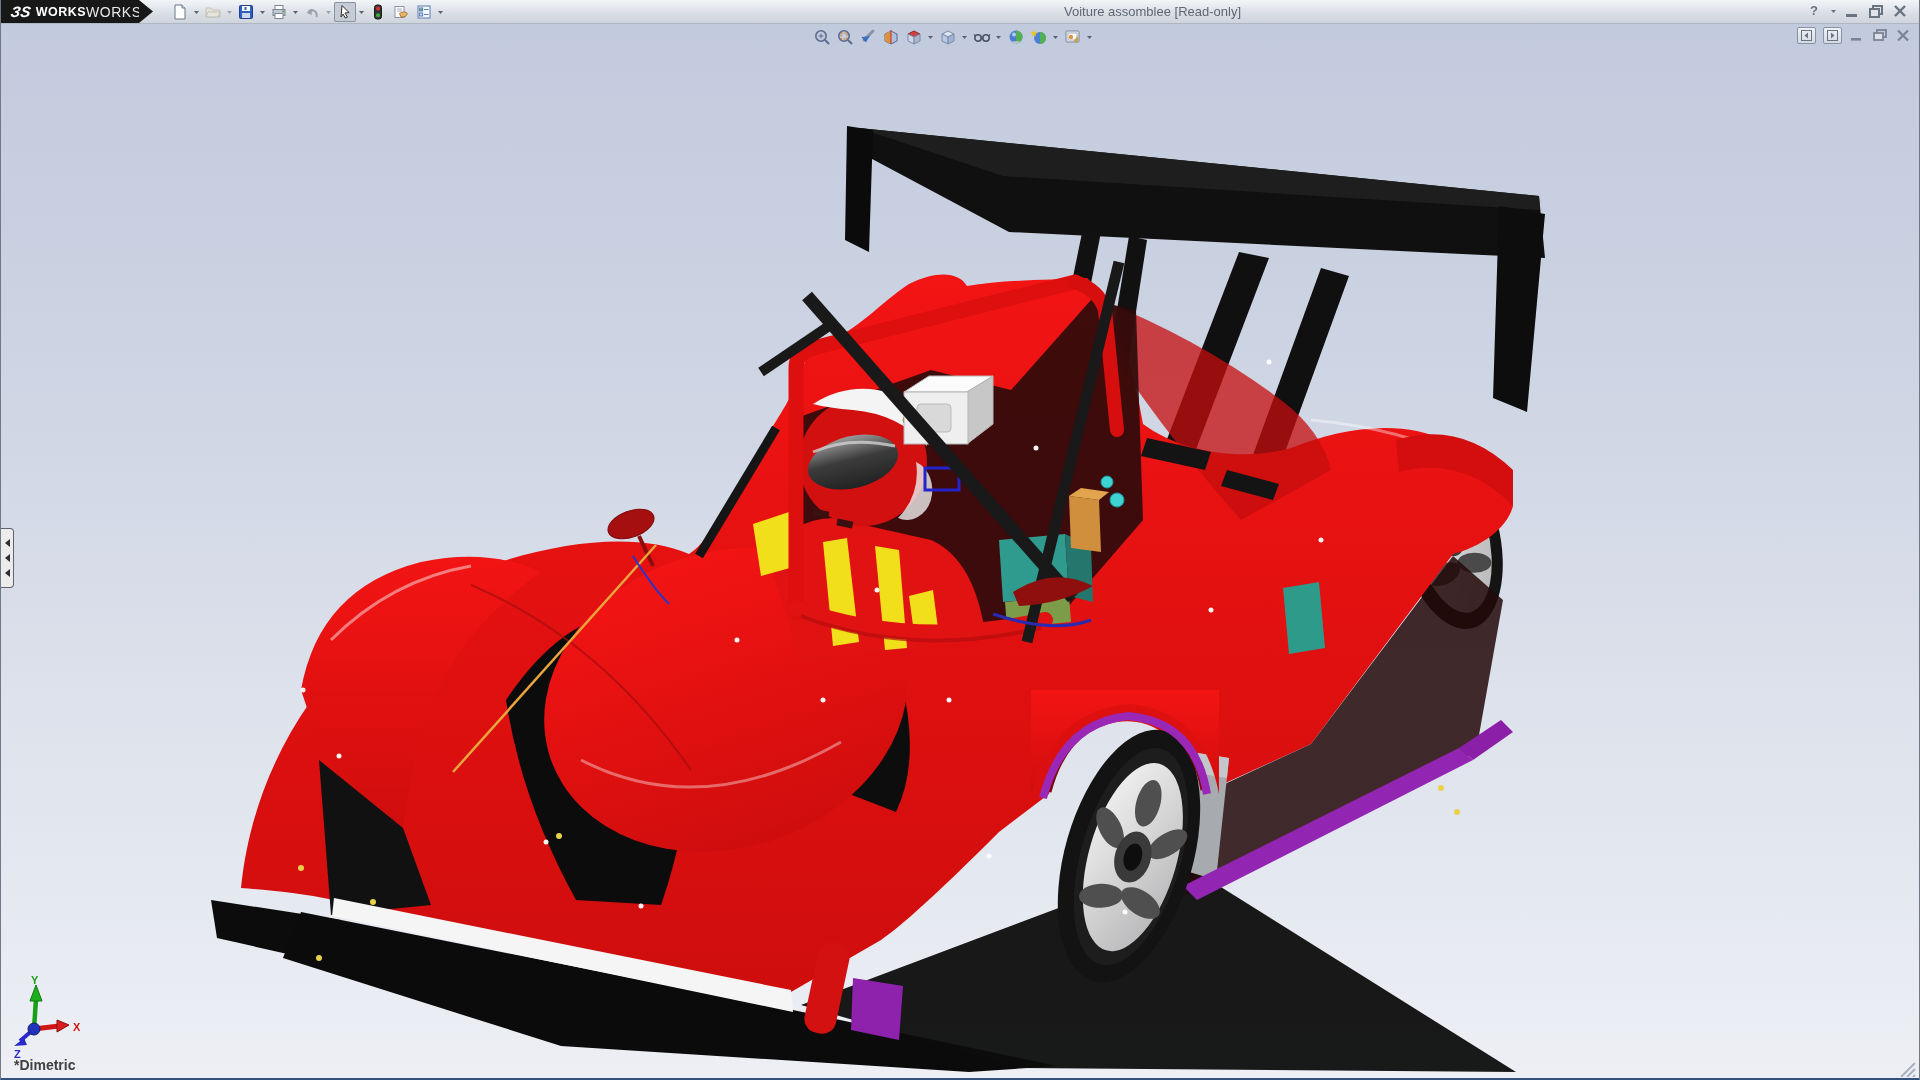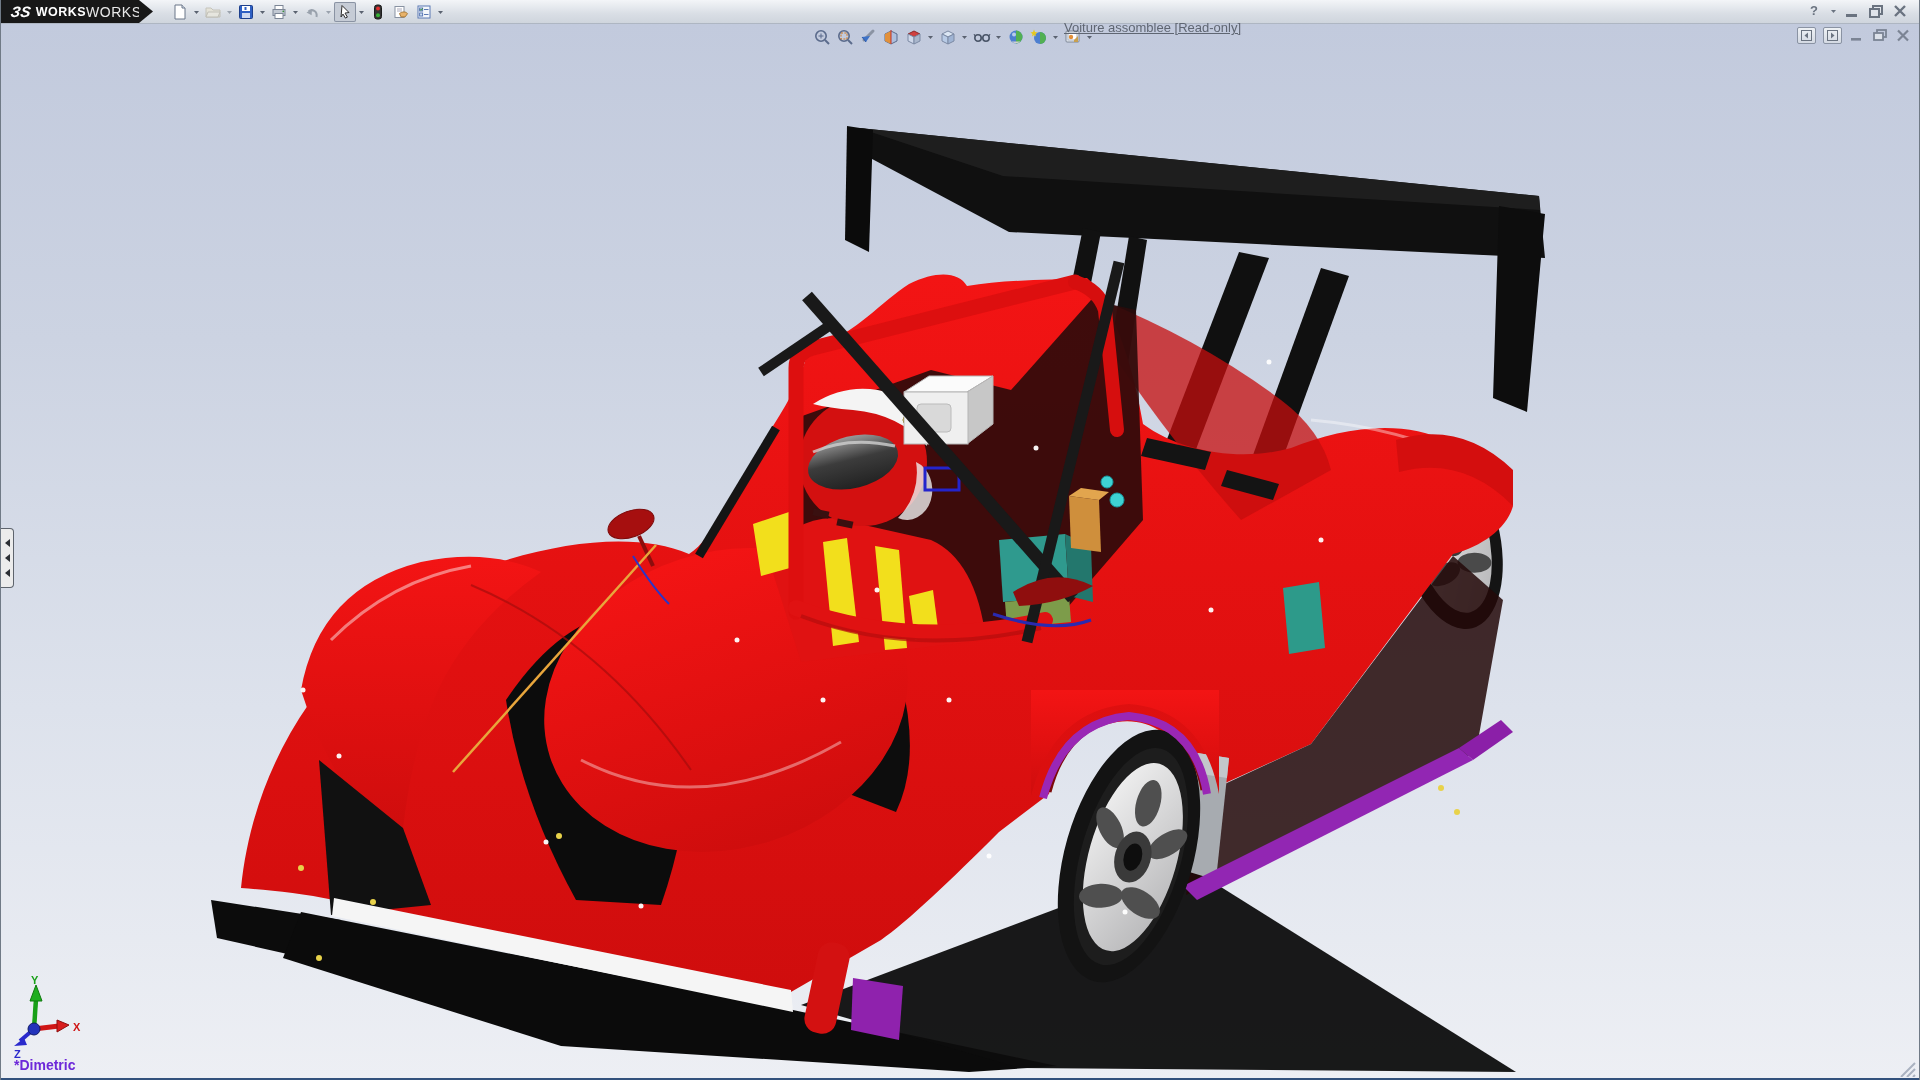--- a/index.html
+++ b/index.html
@@ -14,21 +14,21 @@
     color:#fff;display:flex;align-items:center;padding-left:10px;box-sizing:border-box;}
   #logo .mark{font-style:italic;font-weight:bold;font-size:15px;transform:skewX(-10deg);margin-right:5px;}
   #logo .solid{font-weight:bold;font-size:12.5px;letter-spacing:.5px;}
   #logo .works{font-weight:normal;font-size:14px;letter-spacing:.5px;color:#e8e8e8;}
   #logo-tab{position:absolute;left:138px;top:0;width:14px;height:23px;background:#181818;
     clip-path:polygon(0 0,100% 50%,0 100%);}
   #main-toolbar{position:absolute;left:168px;top:0;height:23px;display:flex;align-items:center;gap:1px;z-index:31;}
   .tbtn{width:22px;height:20px;display:flex;align-items:center;justify-content:center;border-radius:2px;}
   .tbtn.pressed{background:#c6ccd6;box-shadow:inset 0 0 0 1px #8a93a3;}
   .tdrop{width:9px;height:20px;display:flex;align-items:center;justify-content:center;}
-  #window-title{position:absolute;left:1063px;top:20px;font-size:13px;color:#5f6672;z-index:31;text-decoration:underline;}
+  #window-title{position:absolute;left:1063px;top:4px;font-size:13px;color:#5f6672;z-index:31;}
   #win-controls{position:absolute;right:10px;top:2px;display:flex;align-items:center;gap:6px;z-index:31;}
   .winbtn{color:#6a7380;font-size:13px;font-weight:bold;width:20px;text-align:center;line-height:18px;}
   
   #viewport{position:absolute;left:0;top:23px;width:1920px;height:1055px;
     background:linear-gradient(#c2cadd 0%,#ccd3e2 30%,#dde2ec 65%,#edeff4 100%);}
   #scene{position:absolute;left:0;top:23px;width:1920px;height:1055px;z-index:5;}
   
   #hud{position:absolute;left:810px;top:27px;display:flex;align-items:center;gap:2px;z-index:20;}
   .hudbtn{width:21px;height:20px;display:flex;align-items:center;justify-content:center;}
   .huddrop{width:9px;height:20px;display:flex;align-items:center;justify-content:center;}
@@ -36,21 +36,21 @@
   #doc-controls{position:absolute;left:1796px;top:27px;display:flex;align-items:center;gap:7px;z-index:20;}
   .docbtn{width:17px;height:15px;background:linear-gradient(#eef1f5,#d4dae3);
     border:1px solid #8a93a3;border-radius:2px;display:flex;align-items:center;justify-content:center;}
   
   #pane-tab{position:absolute;left:0;top:528px;width:12px;height:58px;background:#ececec;
     border:1px solid #5e646d;border-left:none;border-radius:0 4px 4px 0;z-index:20;
     display:flex;flex-direction:column;align-items:center;justify-content:center;gap:7px;}
   .larrow{width:0;height:0;border-top:4px solid transparent;border-bottom:4px solid transparent;
     border-right:5px solid #2c2f34;}
   
-  #view-label{position:absolute;left:13px;top:1057px;font-size:14px;font-weight:bold;color:#6d28d9;z-index:20;}
+  #view-label{position:absolute;left:13px;top:1057px;font-size:14px;font-weight:bold;color:#404040;z-index:20;}
   #triad{position:absolute;left:0px;top:975px;z-index:20;}
   #resize-grip{position:absolute;right:2px;bottom:3px;z-index:20;}
   #bottom-border{position:absolute;left:0;bottom:0;width:100%;height:2px;background:#32517c;z-index:25;}
 </style>
 </head>
 <body>
 
 <div id="app">
 
   <div id="viewport"></div>

